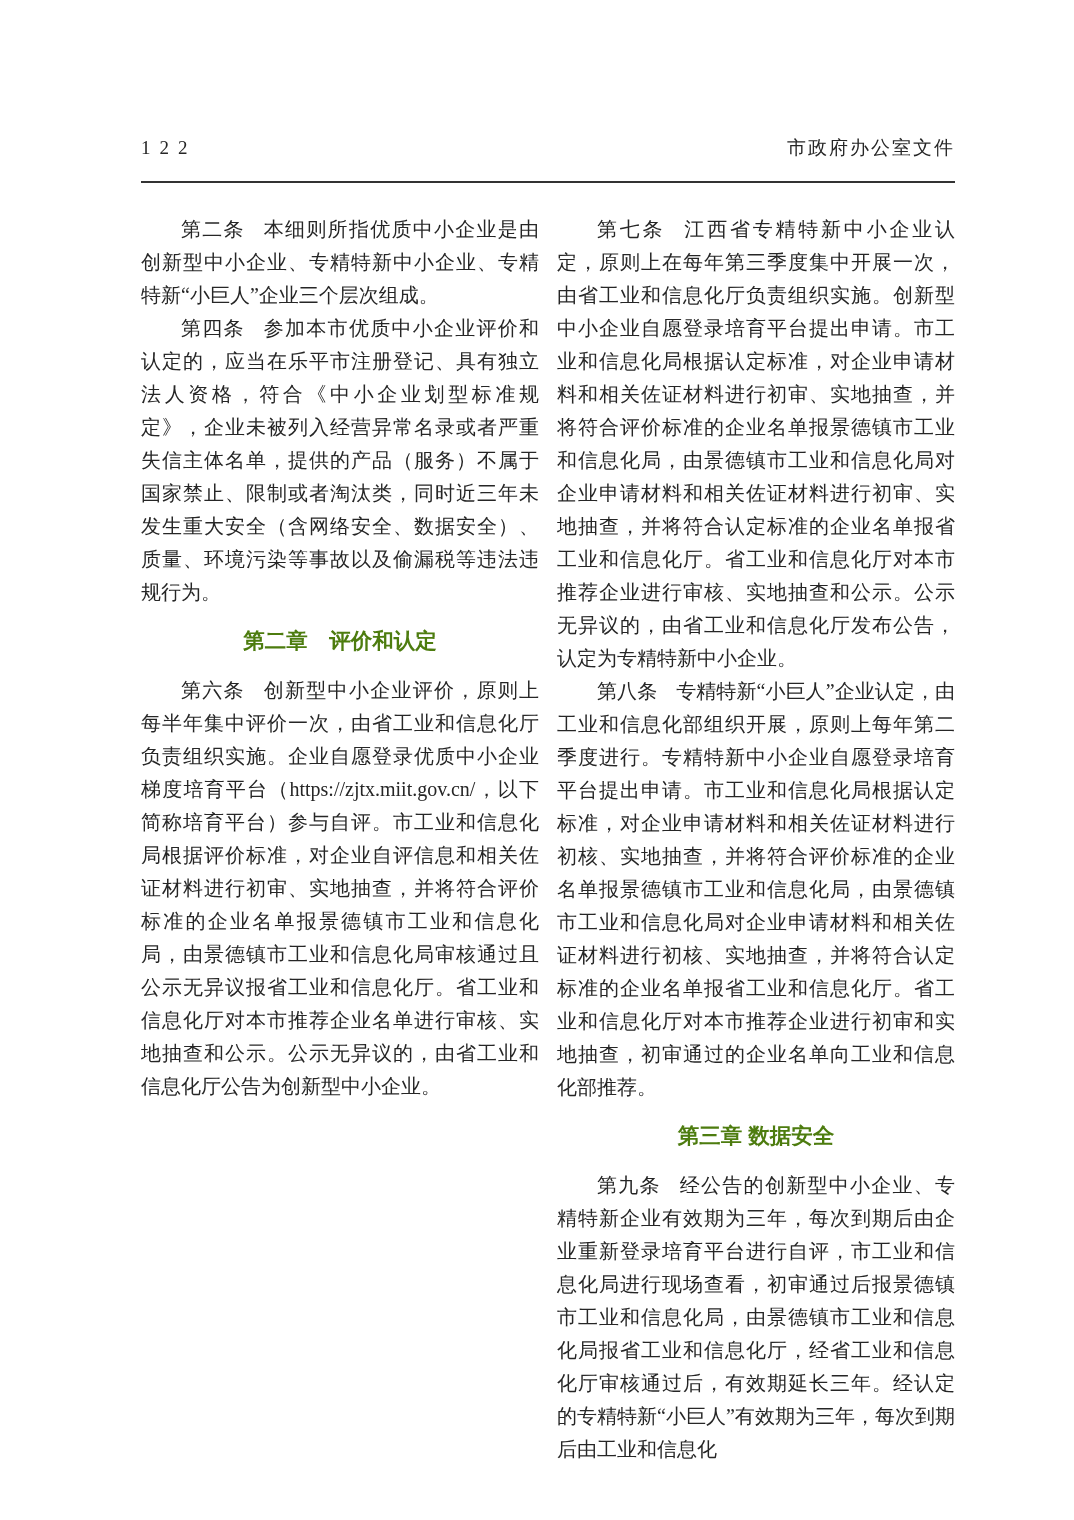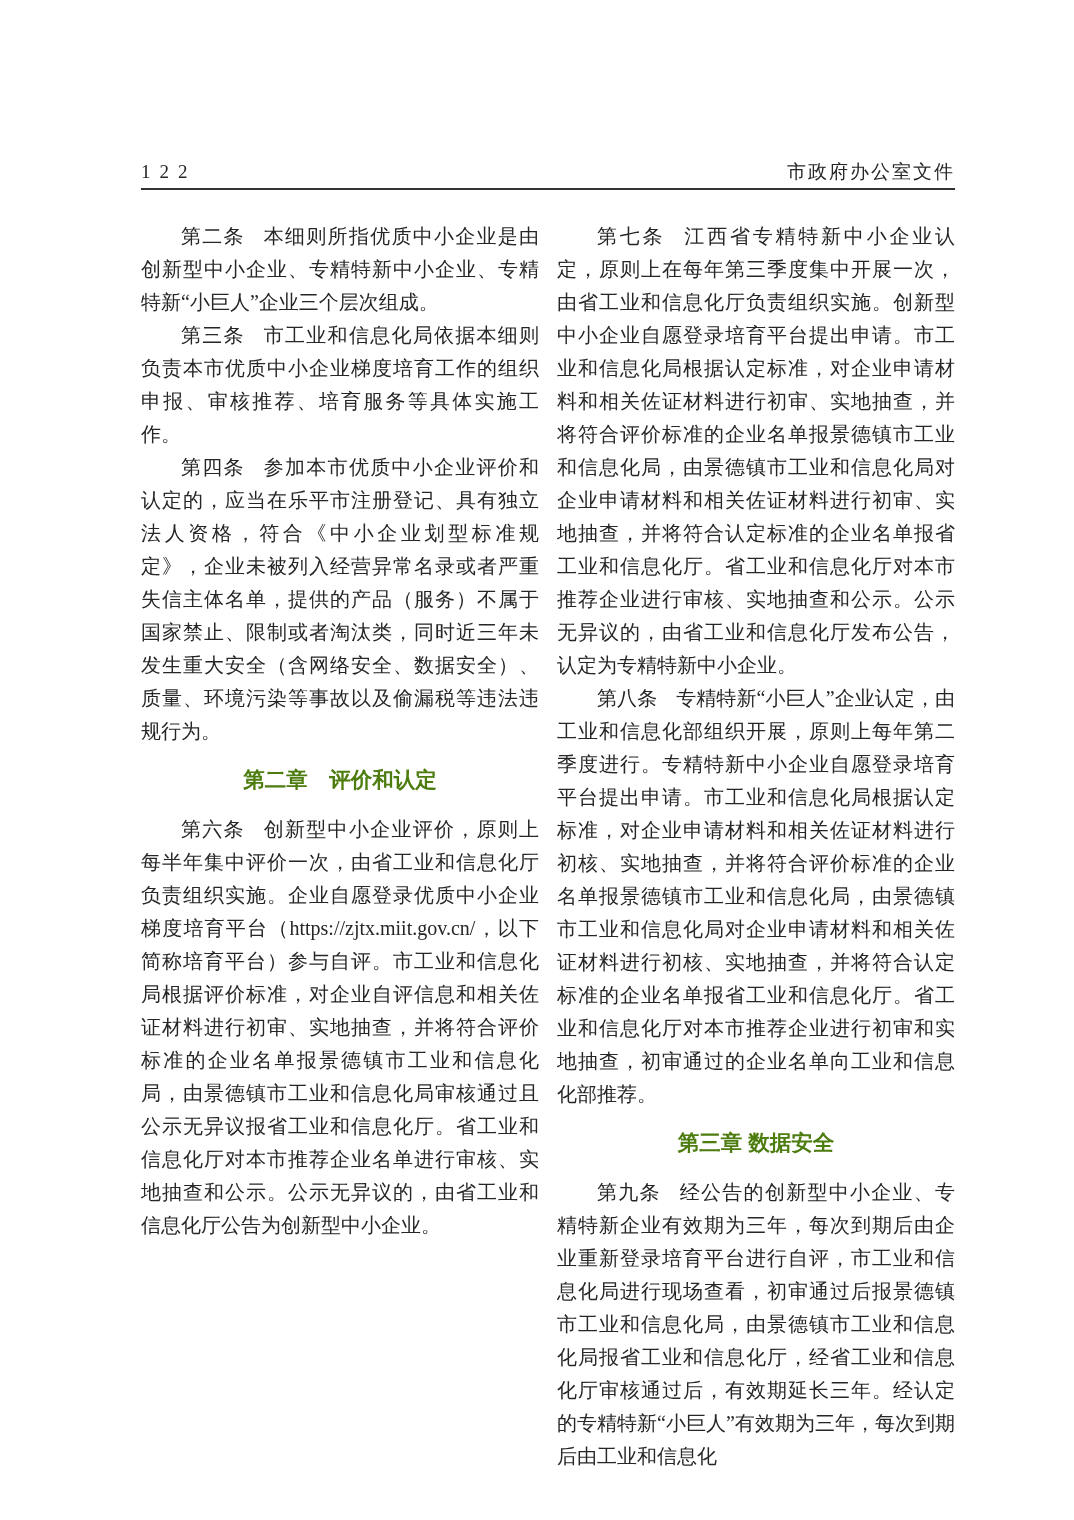--- a/index.html
+++ b/index.html
@@ -16,33 +16,32 @@
     box-sizing: border-box;
     padding: 138px 119px 0 141px;
     font-family: "Liberation Serif", "DejaVu Serif", serif;
     color: #262626;
     overflow: hidden;
   }
   .page-header {
     display: flex;
     justify-content: space-between;
     align-items: flex-end;
-    padding-bottom: 7px;
+    padding-bottom: 24px;
     border-bottom: 2px solid #333333;
   }
   .page-number {
     font-size: 19px;
     letter-spacing: 9px;
     line-height: 1;
   }
   .header-label {
     font-size: 19px;
     line-height: 1;
     letter-spacing: 2px;
-    margin-top: 24px;
   }
   .content {
     display: flex;
     gap: 18px;
     margin-top: 30px;
   }
   .column {
     width: 398px;
     flex: 0 0 398px;
     font-size: 20px;
@@ -76,21 +75,20 @@
 
   <header class="page-header">
     <span class="page-number">122</span>
     <span class="header-label">市政府办公室文件</span>
   </header>
 
   <div class="content">
 
     <div class="column">
       <p class="article"><span class="article-label">第二条</span><span class="article-text">本细则所指优质中小企业是由创新型中小企业、专精特新中小企业、专精特新“小巨人”企业三个层次组成。</span></p>
-      <p class="article"><span class="article-label">第三条</span><span class="article-text">市工业和信息化局依据本细则负责本市优质中小企业梯度培育工作的组织申报、审核推荐、培育服务等具体实施工作。</span></p>
       <p class="article"><span class="article-label">第四条</span><span class="article-text">参加本市优质中小企业评价和认定的，应当在乐平市注册登记、具有独立法人资格，符合《中小企业划型标准规定》，企业未被列入经营异常名录或者严重失信主体名单，提供的产品（服务）不属于国家禁止、限制或者淘汰类，同时近三年未发生重大安全（含网络安全、数据安全）、质量、环境污染等事故以及偷漏税等违法违规行为。</span></p>
       <h2 class="chapter">第二章　评价和认定</h2>
       <p class="article"><span class="article-label">第六条</span><span class="article-text">创新型中小企业评价，原则上每半年集中评价一次，由省工业和信息化厅负责组织实施。企业自愿登录优质中小企业梯度培育平台（https://zjtx.miit.gov.cn/，以下简称培育平台）参与自评。市工业和信息化局根据评价标准，对企业自评信息和相关佐证材料进行初审、实地抽查，并将符合评价标准的企业名单报景德镇市工业和信息化局，由景德镇市工业和信息化局审核通过且公示无异议报省工业和信息化厅。省工业和信息化厅对本市推荐企业名单进行审核、实地抽查和公示。公示无异议的，由省工业和信息化厅公告为创新型中小企业。</span></p>
     </div>
 
     <div class="column">
       <p class="article"><span class="article-label">第七条</span><span class="article-text">江西省专精特新中小企业认定，原则上在每年第三季度集中开展一次，由省工业和信息化厅负责组织实施。创新型中小企业自愿登录培育平台提出申请。市工业和信息化局根据认定标准，对企业申请材料和相关佐证材料进行初审、实地抽查，并将符合评价标准的企业名单报景德镇市工业和信息化局，由景德镇市工业和信息化局对企业申请材料和相关佐证材料进行初审、实地抽查，并将符合认定标准的企业名单报省工业和信息化厅。省工业和信息化厅对本市推荐企业进行审核、实地抽查和公示。公示无异议的，由省工业和信息化厅发布公告，认定为专精特新中小企业。</span></p>
       <p class="article"><span class="article-label">第八条</span><span class="article-text">专精特新“小巨人”企业认定，由工业和信息化部组织开展，原则上每年第二季度进行。专精特新中小企业自愿登录培育平台提出申请。市工业和信息化局根据认定标准，对企业申请材料和相关佐证材料进行初核、实地抽查，并将符合评价标准的企业名单报景德镇市工业和信息化局，由景德镇市工业和信息化局对企业申请材料和相关佐证材料进行初核、实地抽查，并将符合认定标准的企业名单报省工业和信息化厅。省工业和信息化厅对本市推荐企业进行初审和实地抽查，初审通过的企业名单向工业和信息化部推荐。</span></p>
       <h2 class="chapter">第三章 数据安全</h2>
       <p class="article"><span class="article-label">第九条</span><span class="article-text">经公告的创新型中小企业、专精特新企业有效期为三年，每次到期后由企业重新登录培育平台进行自评，市工业和信息化局进行现场查看，初审通过后报景德镇市工业和信息化局，由景德镇市工业和信息化局报省工业和信息化厅，经省工业和信息化厅审核通过后，有效期延长三年。经认定的专精特新“小巨人”有效期为三年，每次到期后由工业和信息化</span></p>

